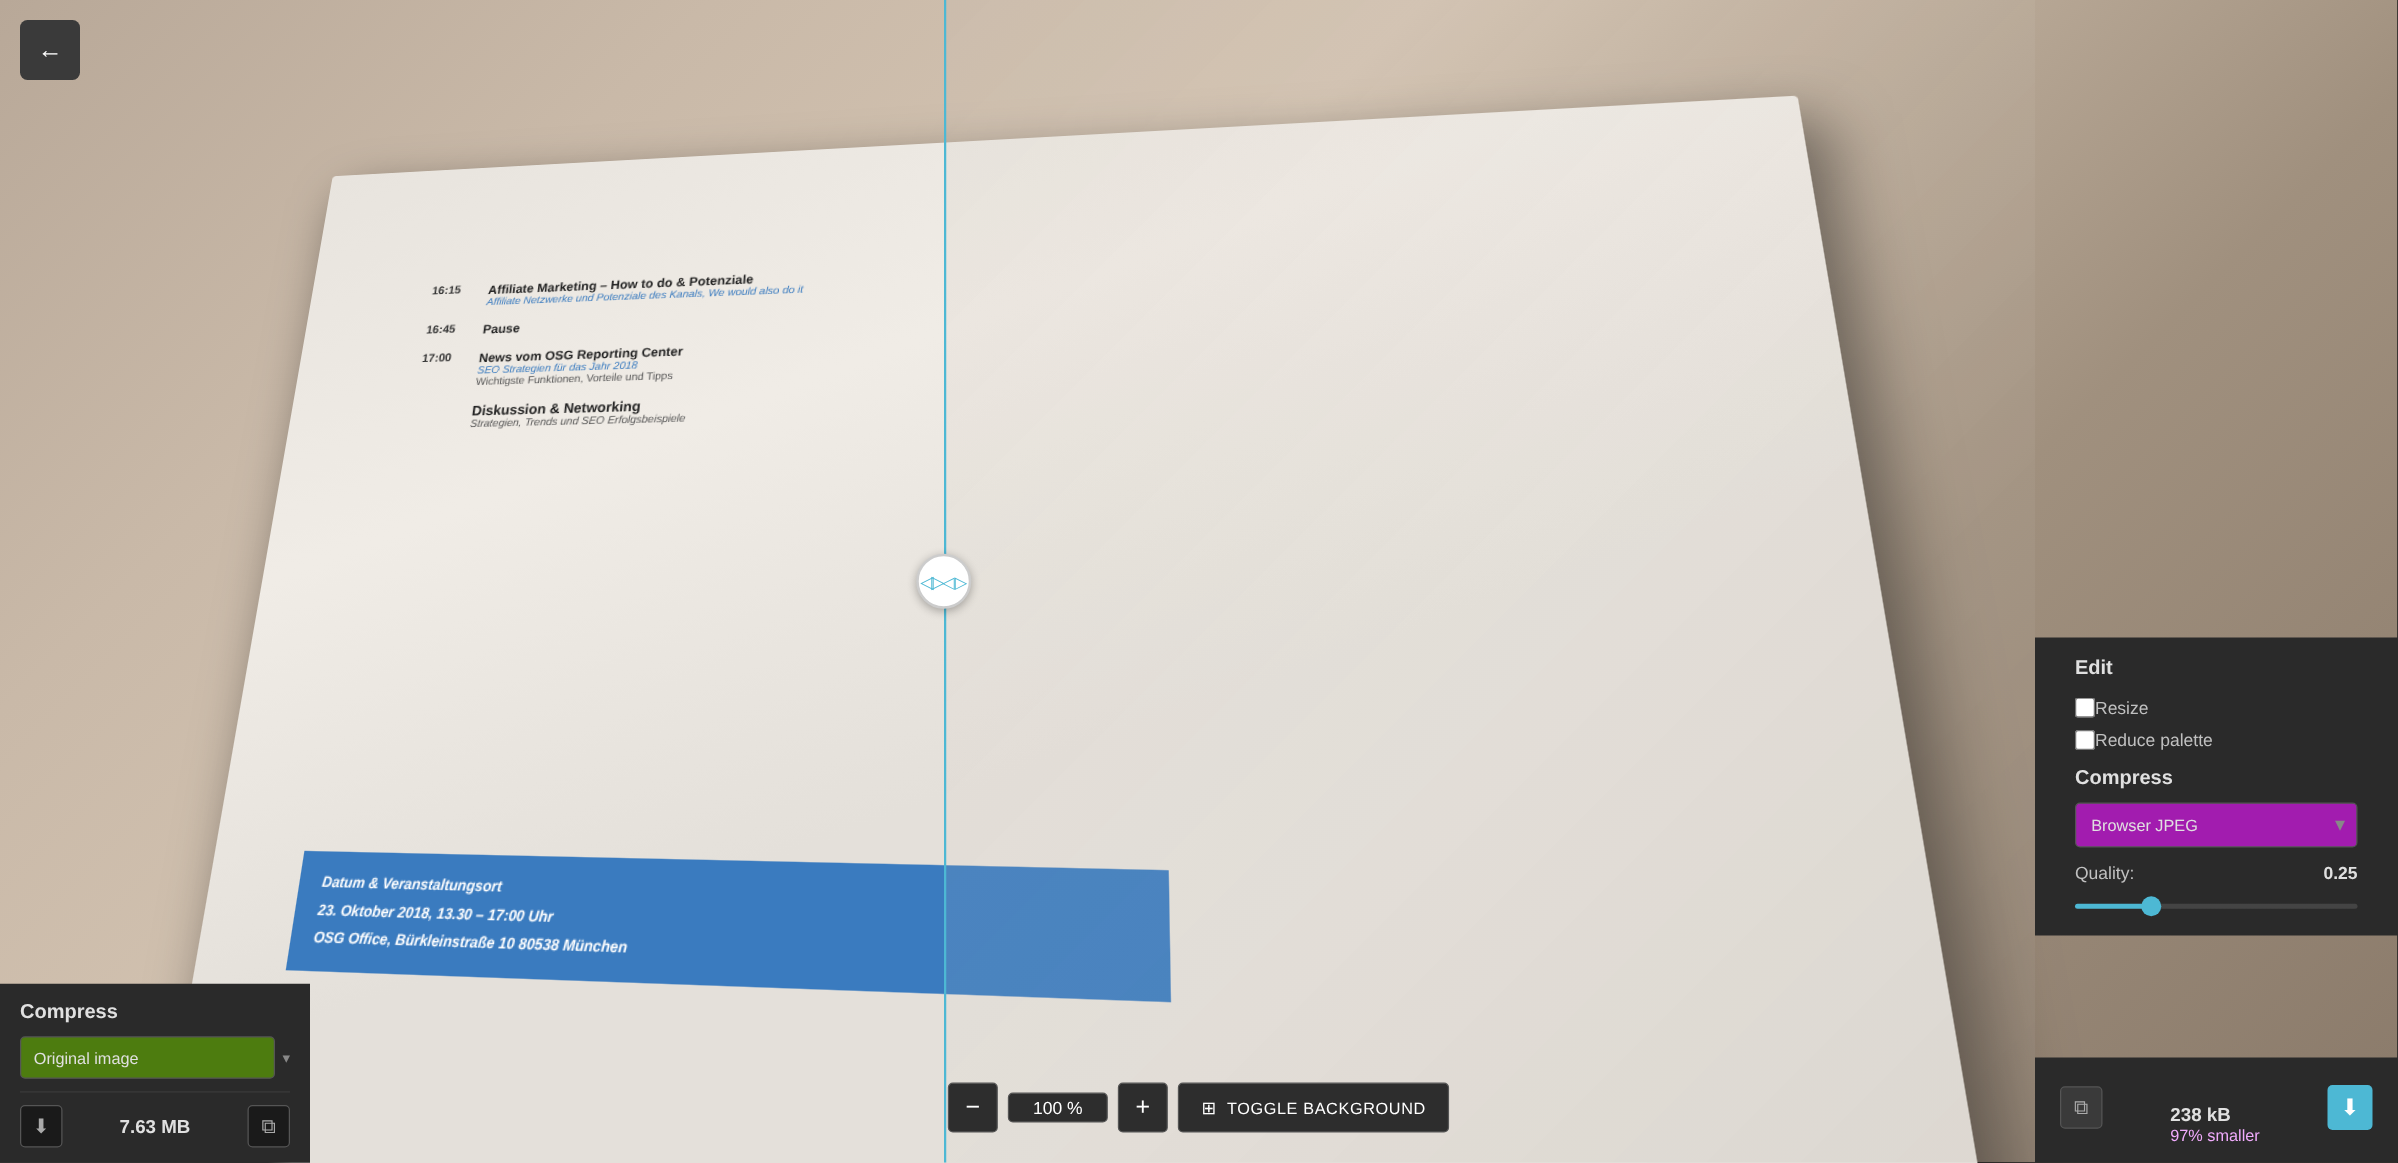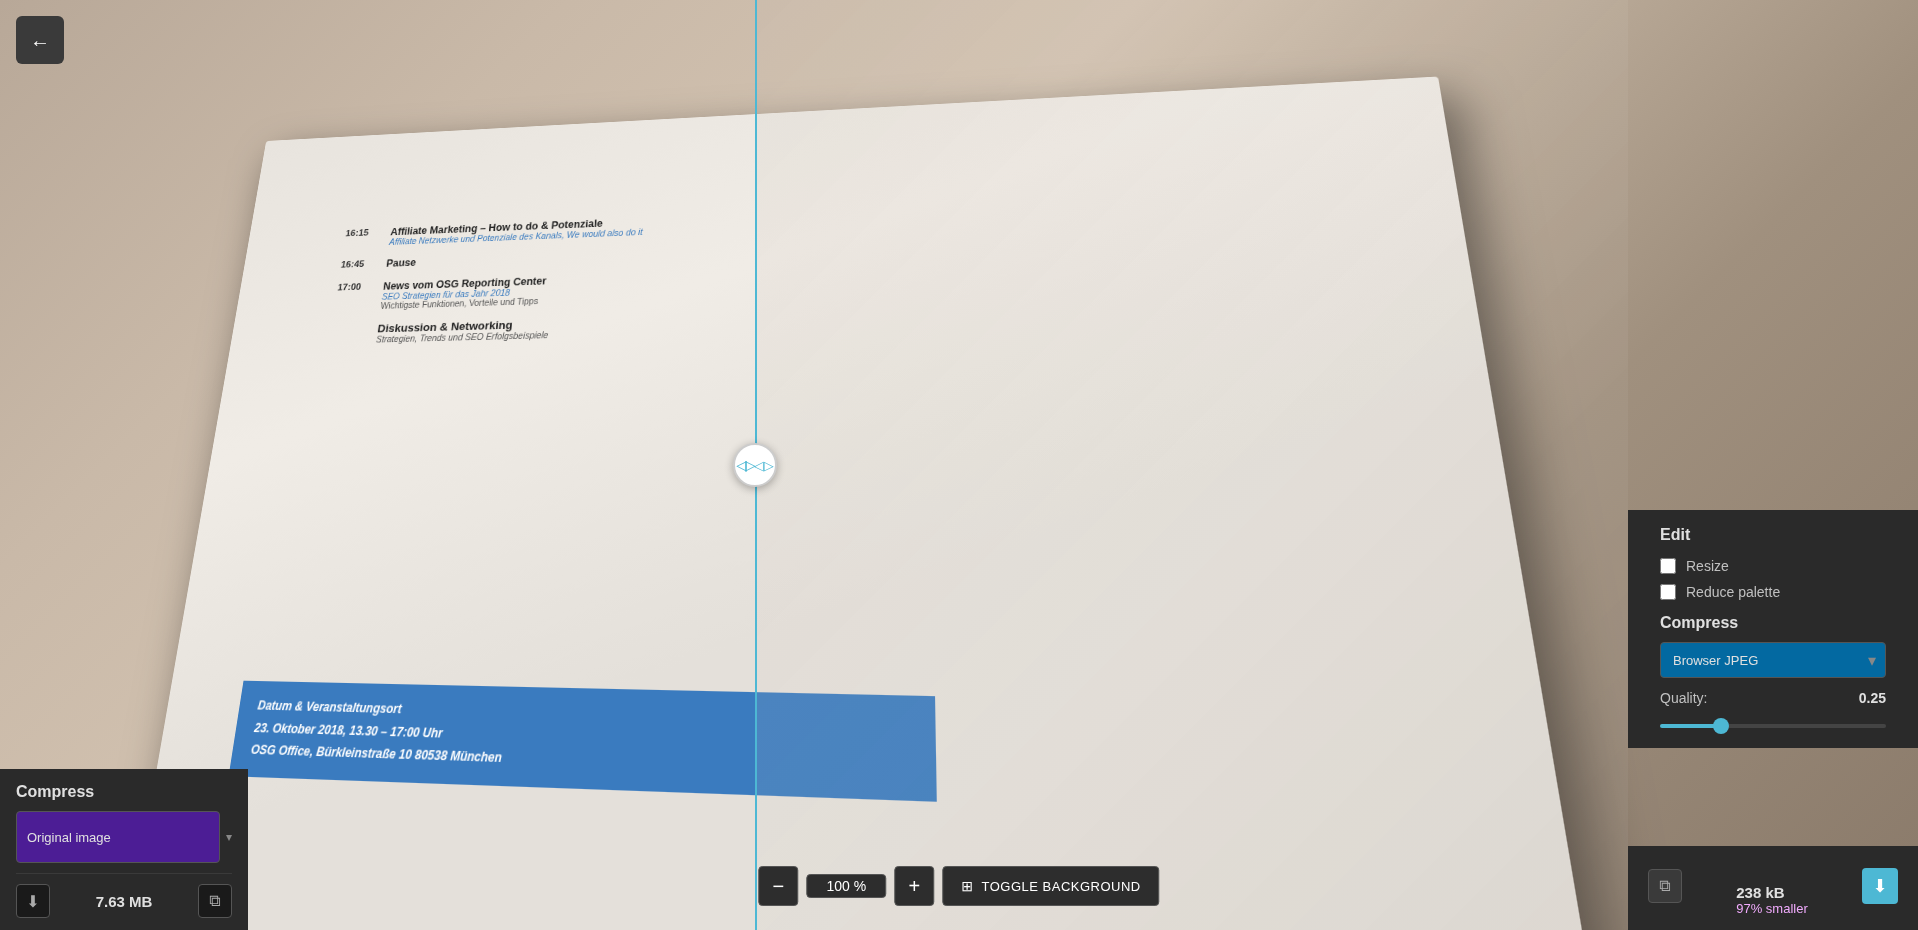--- a/index.html
+++ b/index.html
@@ -164,27 +164,27 @@
 
     #left-panel .dropdown-row {
       display: flex;
       align-items: center;
       gap: 6px;
       margin-bottom: 0;
     }
 
     .dropdown-select {
       flex: 1;
-      background: #4c1d95;
+      background: #4d7c0f;
       border: 1px solid #555;
       border-radius: 4px;
       color: #e0e0e0;
       font-size: 13px;
       padding: 6px 10px;
-      height: 52px;
+      height: 34px;
       appearance: none;
       cursor: pointer;
     }
 
     .dropdown-arrow {
       color: #888;
       font-size: 12px;
     }
 
     .file-info-row {
@@ -230,21 +230,20 @@
     #right-panel .section-title {
       color: #e0e0e0;
       font-size: 16px;
       font-weight: 600;
       margin-bottom: 14px;
     }
 
     .checkbox-row {
       display: flex;
       align-items: flex-start;
-      gap: 10px;
       margin-bottom: 10px;
     }
 
     .checkbox-row input[type="checkbox"] {
       width: 16px;
       height: 16px;
       border: 2px solid #666;
       background: transparent;
       cursor: pointer;
       accent-color: #4db8d4;
@@ -262,21 +261,21 @@
       margin: 14px 0 10px 0;
     }
 
     .compress-dropdown-row {
       position: relative;
       margin-bottom: 12px;
     }
 
     .compress-select {
       width: 100%;
-      background: #0369a1;
+      background: #a21caf;
       border: 1px solid #555;
       border-radius: 4px;
       color: #e0e0e0;
       font-size: 13px;
       padding: 8px 12px;
       height: 36px;
       appearance: none;
       cursor: pointer;
     }
 

